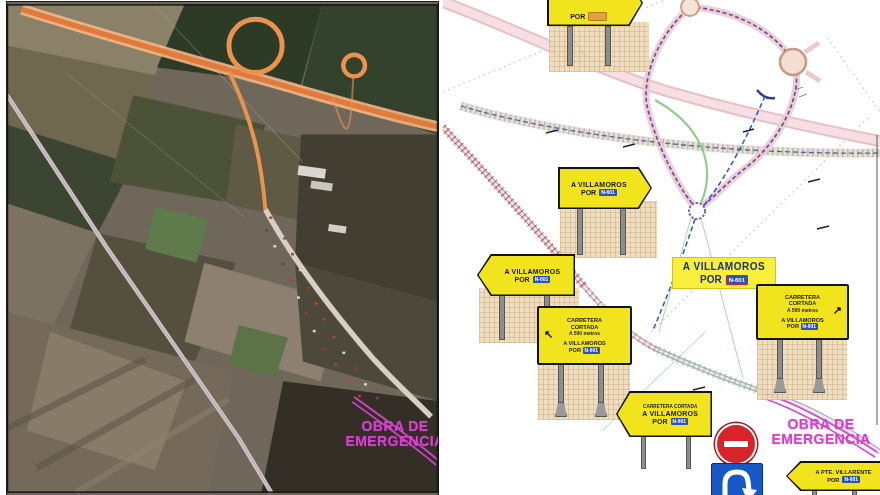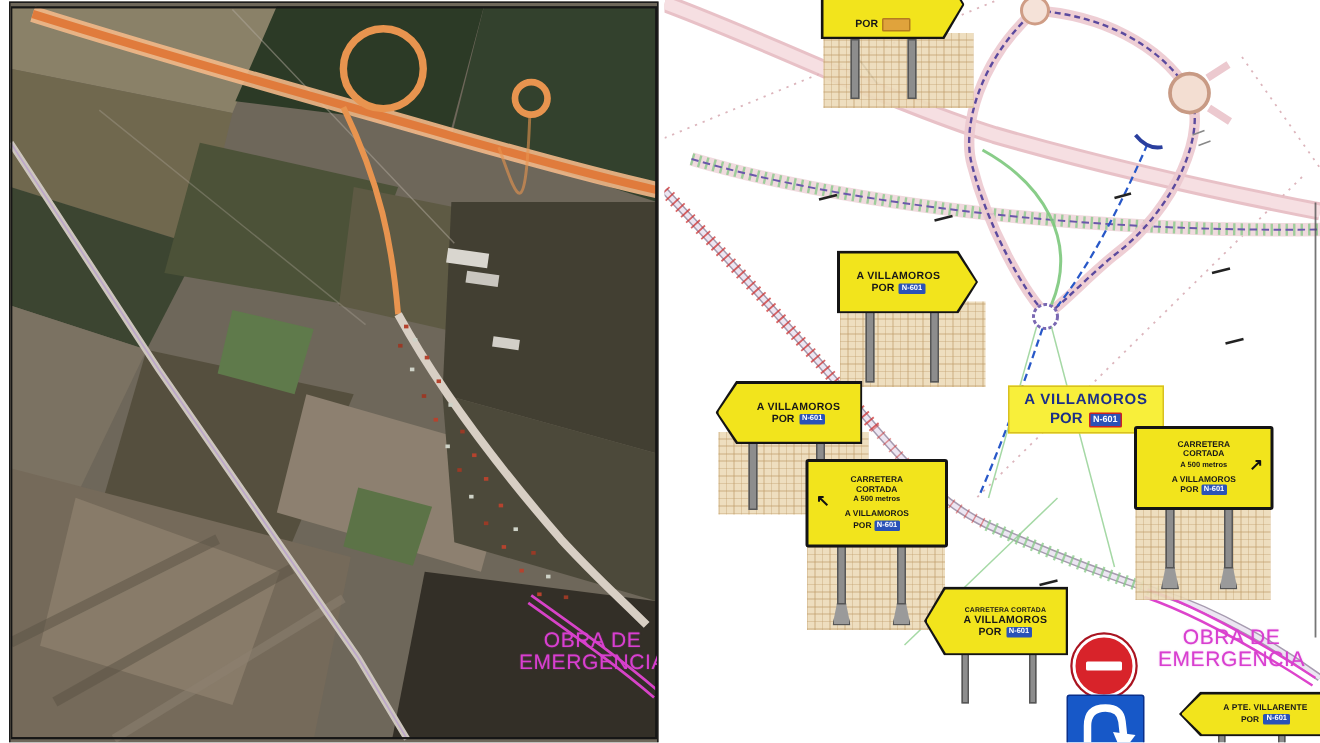--- a/index.html
+++ b/index.html
@@ -50,21 +50,21 @@
             color:#1c2f88;font-weight:bold;text-align:center;padding:2px 3px;}
   .hl-label .h1{font-size:10px;line-height:13px;letter-spacing:.5px;}
   .hl-label .h2{font-size:10px;line-height:13px;display:flex;align-items:center;justify-content:center;gap:4px;}
   
   .no-entry{position:absolute;z-index:6;border-radius:50%;background:#d8232a;
             border:2px solid #ffffff;box-shadow:0 0 0 1.5px #a91420;}
   .no-entry .bar{position:absolute;left:50%;top:50%;width:24px;height:6px;background:#fff;
                  transform:translate(-50%,-50%);border-radius:1px;}
   .uturn{position:absolute;z-index:6;background:#1758c8;border:1px solid #0a2f8a;border-radius:2px;}
   
-  .emerg{position:absolute;z-index:7;color:#d83fd0;font-weight:normal;text-align:center;
+  .emerg{position:absolute;z-index:7;color:#d83fd0;font-weight:bold;text-align:center;
          font-size:14px;line-height:15px;letter-spacing:.4px;text-shadow:0 0 1px rgba(216,63,208,.55);}
 </style>
 </head>
 <body>
 
 <div id="page">
 
   <div class="sat-panel">
     <svg width="431" height="493" viewBox="0 0 437 495">
       <rect x="0" y="0" width="437" height="495" fill="#6e675a"></rect>

